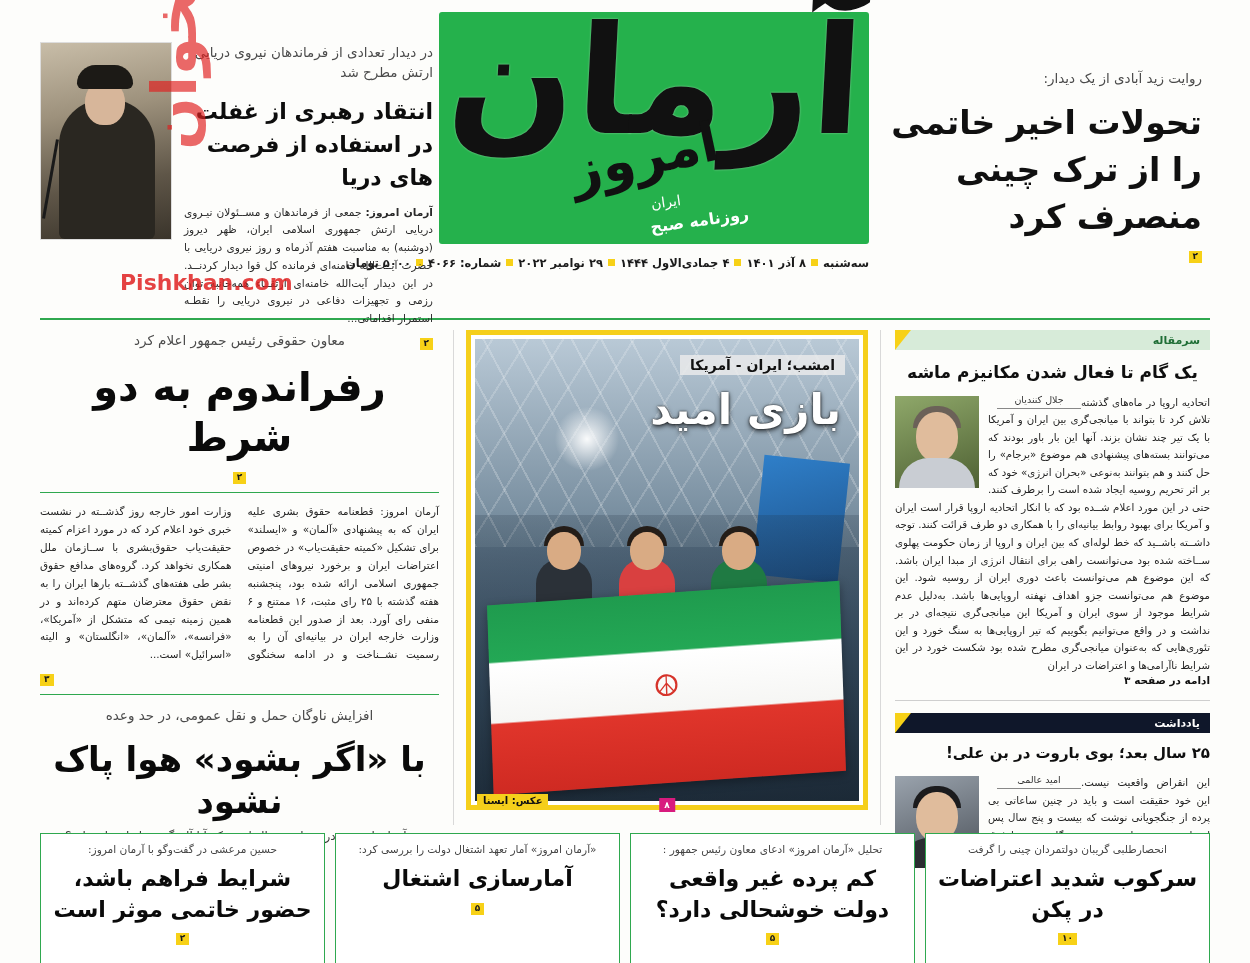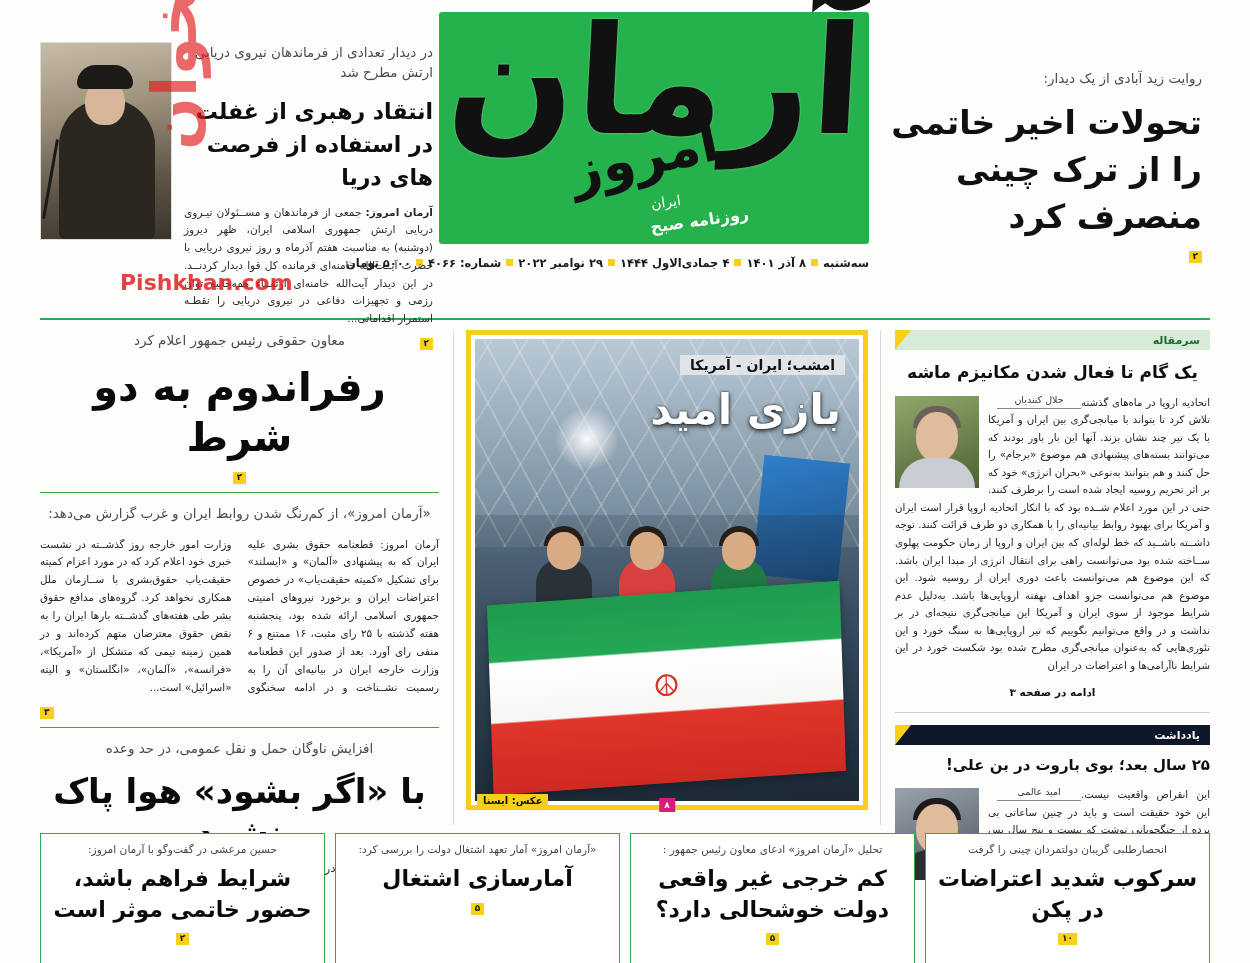--- a/index.html
+++ b/index.html
@@ -298,21 +298,21 @@
   .ed-photo.dark .torso { background: #2a2d31; }
   .ed-photo.dark .hair { background: #1b1b1d; }
   .byline {
     clear: none;
     font-size: 9.5px; color: #333; text-align: center;
     width: 84px; float: left; margin-left: 9px;
     border-bottom: 1px solid #888; padding-bottom: 3px;
   }
   .cont-note {
     font-size: 10.5px; font-weight: bold; color: #111;
-    text-align: center; margin-top: 12px;
+    text-align: right; margin-top: 0;
   }
 
   
   .photo-card {
     border: 5px solid #f5cf1b;
     background: #fff;
     padding: 4px;
     height: 480px;
     position: relative;
   }
@@ -553,21 +553,20 @@
     <div class="col-left">
 
       <div class="art">
         <div class="kicker c">معاون حقوقی رئیس جمهور اعلام کرد</div>
         <h2 class="big">رفراندوم به دو شرط</h2>
         <div class="pn-center"><span class="pagenum">۲</span></div>
       </div>
       <div class="hr-green" style="height:1px;background:#2fa84f;margin:6px 0 10px 0;"></div>
 
       <div class="art">
-        <div class="kicker c">«آرمان امروز»، از کم‌رنگ شدن روابط ایران و غرب گزارش می‌دهد:</div>
         <div class="cols2">آرمان امروز: قطعنامه حقوق بشری علیه ایران که به پیشنهادی «آلمان» و «ایسلند» برای تشکیل «کمیته حقیقت‌یاب» در خصوص اعتراضات ایران و برخورد نیروهای امنیتی جمهوری اسلامی ارائه شده بود، پنجشنبه هفته گذشته با ۲۵ رای مثبت، ۱۶ ممتنع و ۶ منفی رای آورد. بعد از صدور این قطعنامه وزارت خارجه ایران در بیانیه‌ای آن را به رسمیت نشــناخت و در ادامه سخنگوی وزارت امور خارجه روز گذشــته در نشست خبری خود اعلام کرد که در مورد اعزام کمیته حقیقت‌یاب حقوق‌بشری با ســازمان ملل همکاری نخواهد کرد. گروه‌های مدافع حقوق بشر طی هفته‌های گذشــته بارها ایران را به نقض حقوق معترضان متهم کرده‌اند و در همین زمینه تیمی که متشکل از «آمریکا»، «فرانسه»، «آلمان»، «انگلستان» و الیته «اسرائیل» است...</div>
         <div style="text-align:left;"><span class="pagenum">۳</span></div>
       </div>
       <div class="hr-green" style="height:1px;background:#2fa84f;margin:4px 0 10px 0;"></div>
 
       <div class="art">
         <div class="kicker c">افزایش ناوگان حمل و نقل عمومی، در حد وعده</div>
         <h2 class="big" style="font-size:34px;">با «اگر بشود» هوا پاک نشود</h2>
         <div class="subkicker">«آرمان امروز» در پی این سوال است که آیا آلودگی هوا راه حل ندارد؟</div>
         <div class="pn-center"><span class="pagenum">۸</span></div>
@@ -576,21 +575,21 @@
   </div>
 
   <div class="bottom">
     <div class="bcard">
       <div class="kicker">انحصارطلبی گریبان دولتمردان چینی را گرفت</div>
       <h4>سرکوب شدید اعتراضات در پکن</h4>
       <span class="pagenum">۱۰</span>
     </div>
     <div class="bcard">
       <div class="kicker">تحلیل «آرمان امروز» ادعای معاون رئیس جمهور :</div>
-      <h4>کم خرجی غیر واقعی دولت خوشحالی دارد؟</h4>
+      <h4>کم پرده غیر واقعی دولت خوشحالی دارد؟</h4>
       <span class="pagenum">۵</span>
     </div>
     <div class="bcard">
       <div class="kicker">«آرمان امروز» آمار تعهد اشتغال دولت را بررسی کرد:</div>
       <h4>آمارسازی اشتغال</h4>
       <span class="pagenum">۵</span>
     </div>
     <div class="bcard">
       <div class="kicker">حسین مرعشی در گفت‌وگو با آرمان امروز:</div>
       <h4>شرایط فراهم باشد، حضور خاتمی موثر است</h4>

